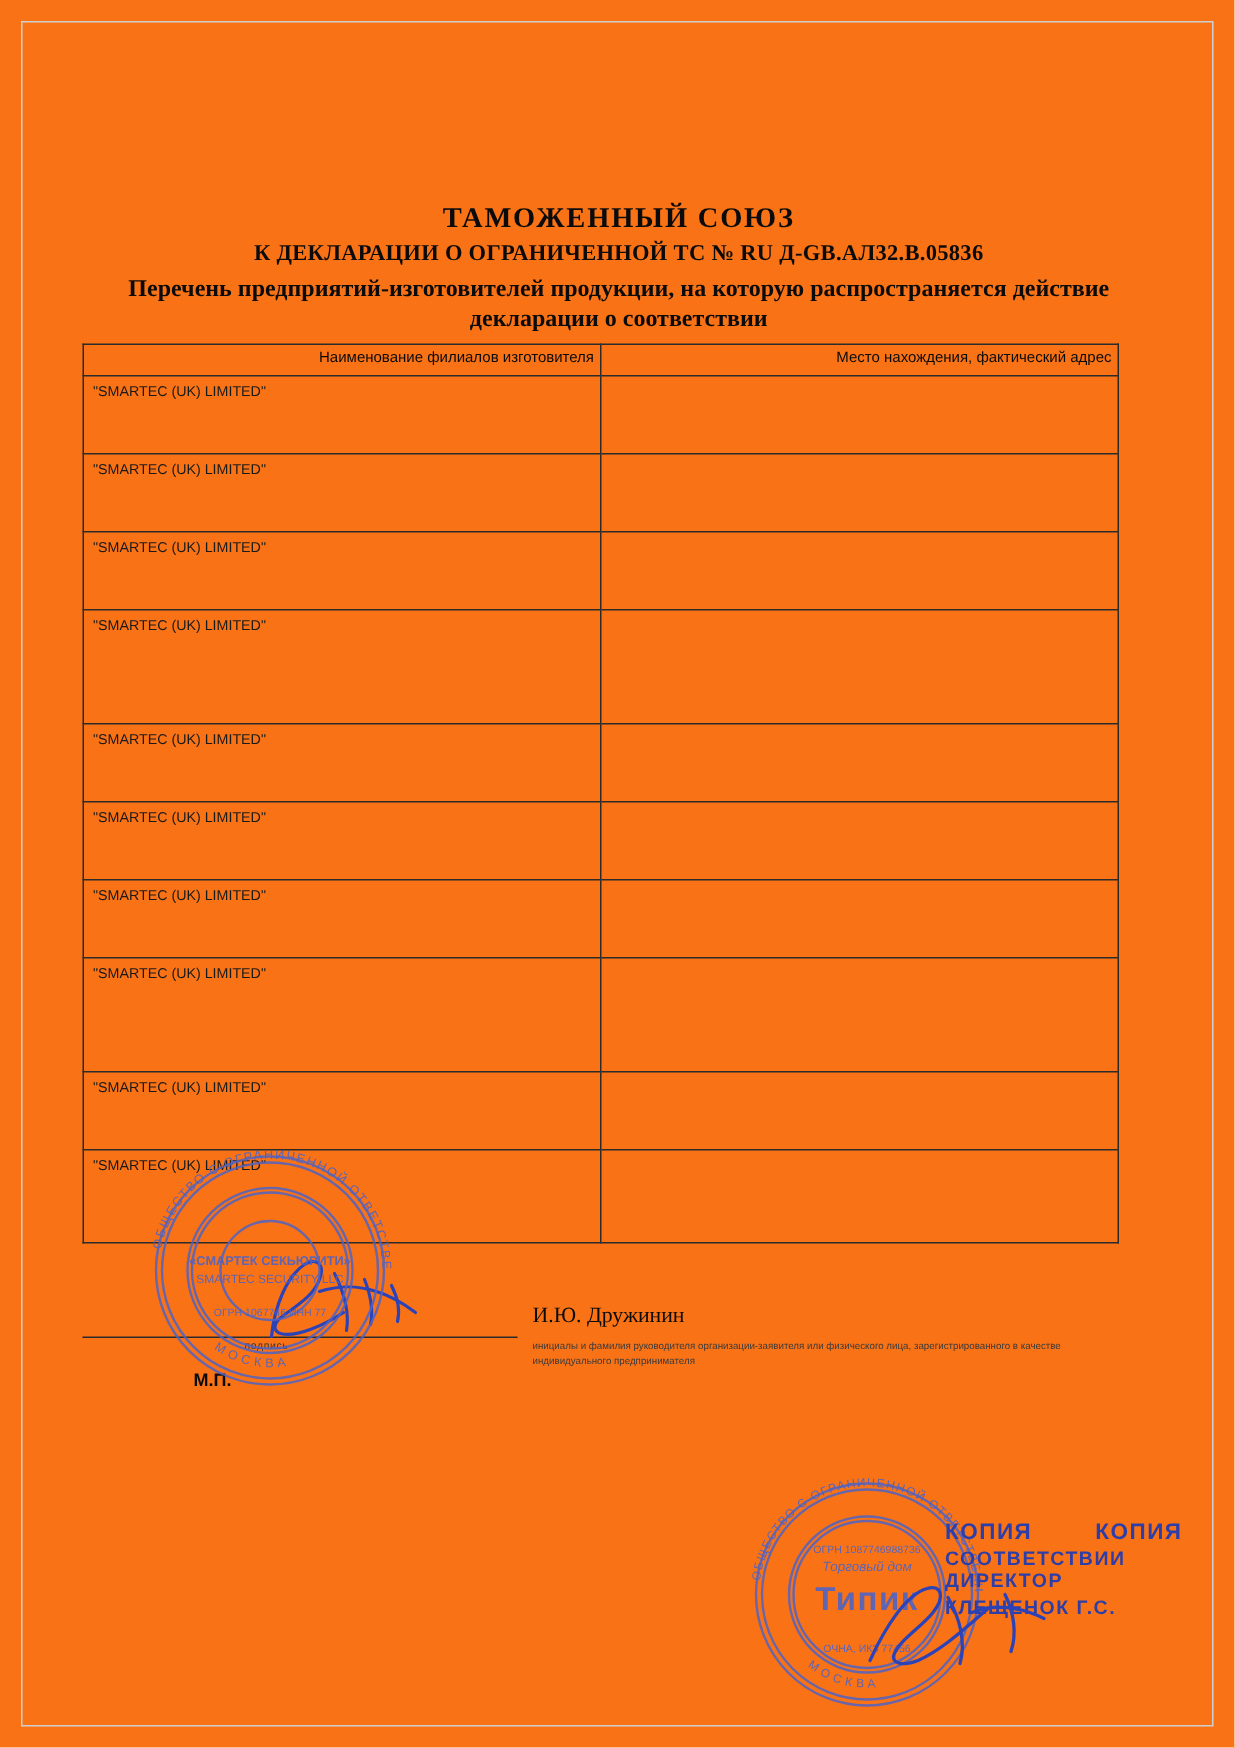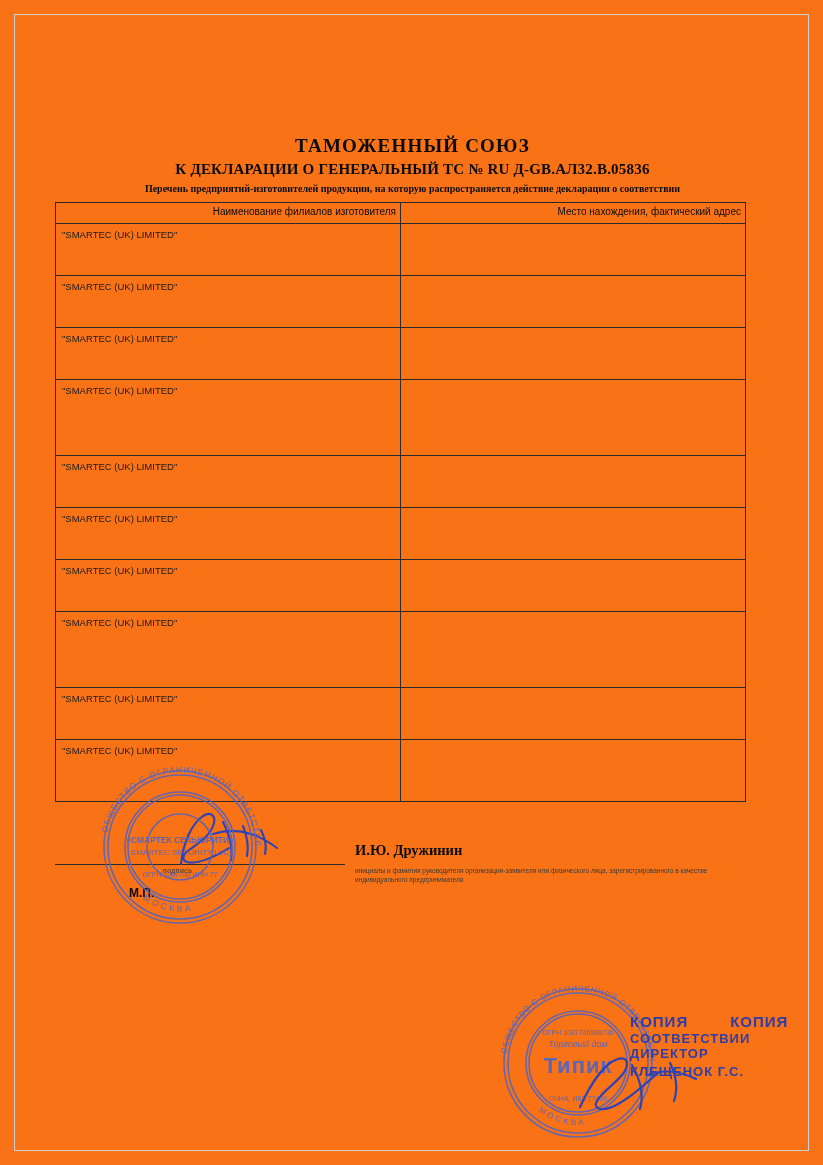--- a/index.html
+++ b/index.html
@@ -49,21 +49,21 @@
     letter-spacing: .4px;
     margin-bottom: 3px;
   }
   .t3 {
     font-size: 15px;
     font-weight: bold;
     letter-spacing: .2px;
     margin-bottom: 5px;
   }
   .t4 {
-    font-size: 10px;
+    font-size: 16px;
     font-weight: bold;
     line-height: 1.25;
     margin: 0 8px;
   }
   table.branches {
     border-collapse: collapse;
     width: 672px;
     margin: 6px 0 0 0;
     table-layout: fixed;
   }
@@ -116,21 +116,20 @@
     top: 66px;
     font-size: 12px;
     font-weight: bold;
     font-family: Liberation Sans, sans-serif;
   }
   .fio {
     position: absolute;
     left: 300px;
     top: 22px;
     font-size: 14.5px;
-    font-weight: bold;
   }
   .fio-note {
     position: absolute;
     left: 300px;
     top: 46px;
     width: 360px;
     font-size: 6.5px;
     font-family: "Liberation Sans", sans-serif;
     color: #3a3a3a;
     line-height: 1.5;
@@ -192,21 +191,21 @@
 <body>
 
 <div id="page">
 
   <div class="page-border"></div>
 
   <div class="doc-body">
 
     <div class="title-block">
       <div class="t1">ТАМОЖЕННЫЙ СОЮЗ</div>
-      <div class="t3">К ДЕКЛАРАЦИИ О ГЕНЕРАЛЬНЫЙ ТС № RU Д-GB.АЛ32.В.05836</div>
+      <div class="t3">К ДЕКЛАРАЦИИ О ОГРАНИЧЕННОЙ ТС № RU Д-GB.АЛ32.В.05836</div>
       <div class="t4">Перечень предприятий-изготовителей продукции, на которую распространяется действие декларации о соответствии</div>
     </div>
 
     <table class="branches">
       <thead>
         <tr>
           <th class="col-name">Наименование филиалов изготовителя</th>
           <th class="col-addr">Место нахождения, фактический  адрес</th>
         </tr>
       </thead>

